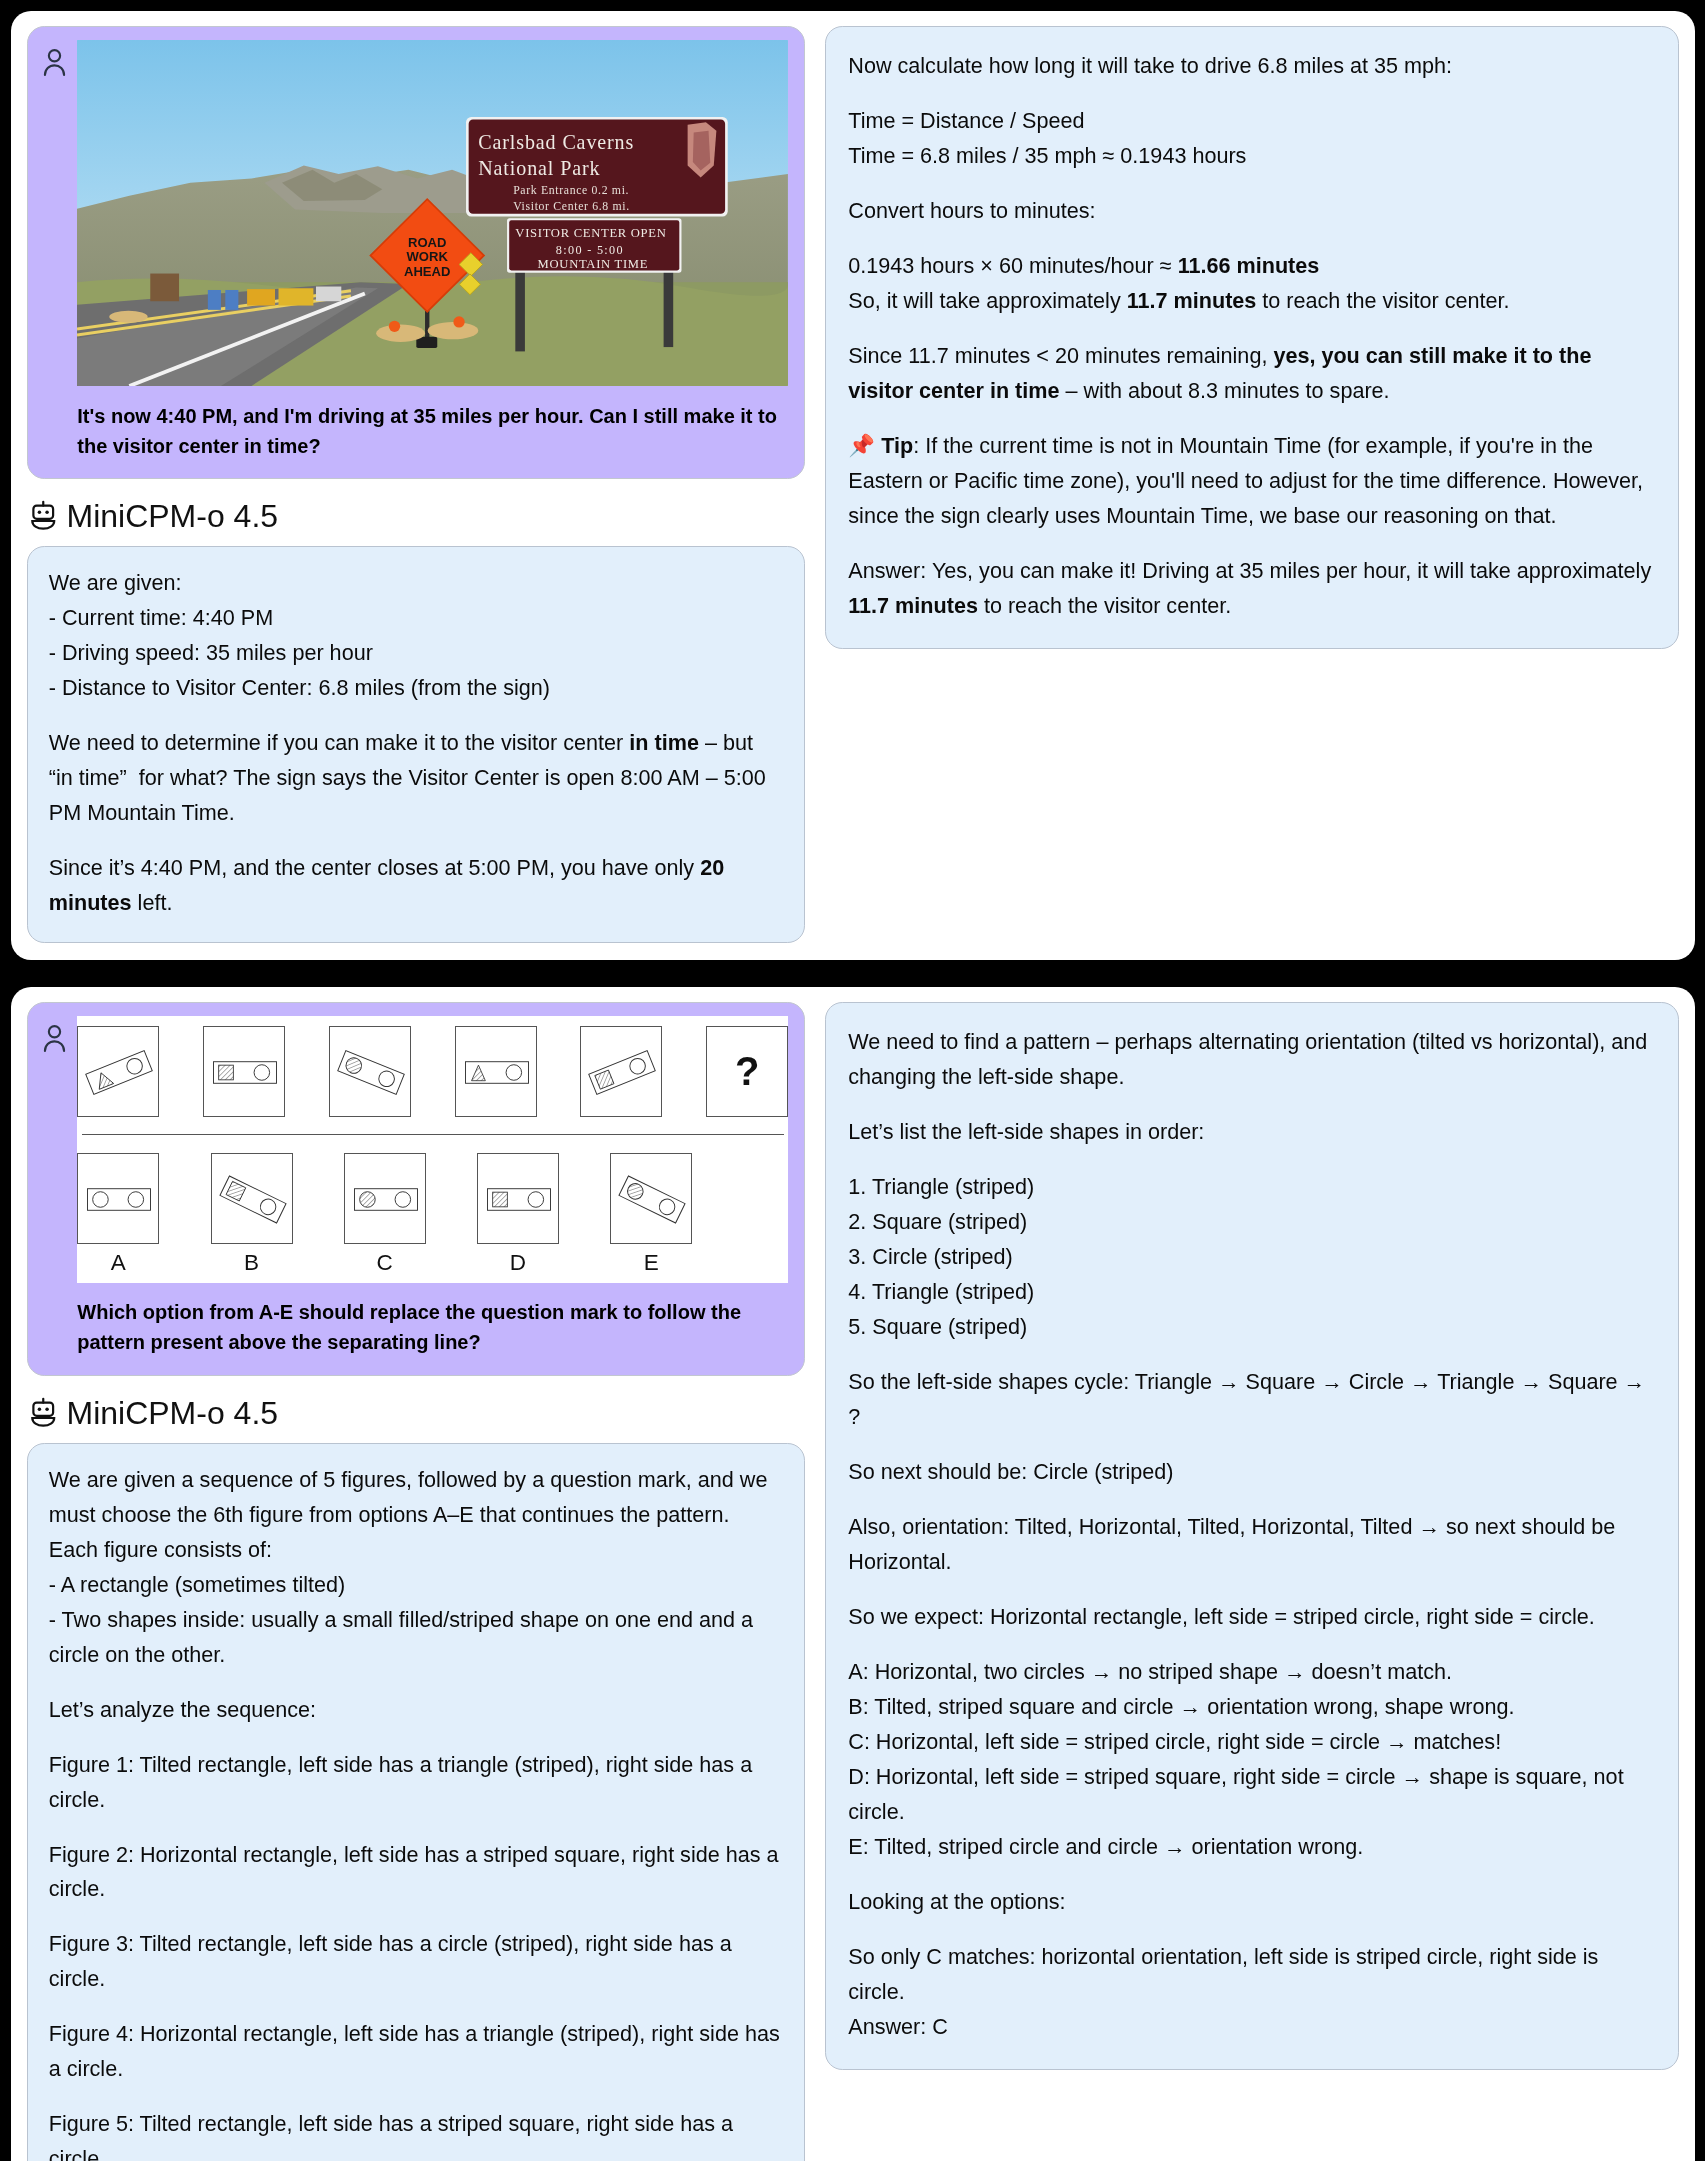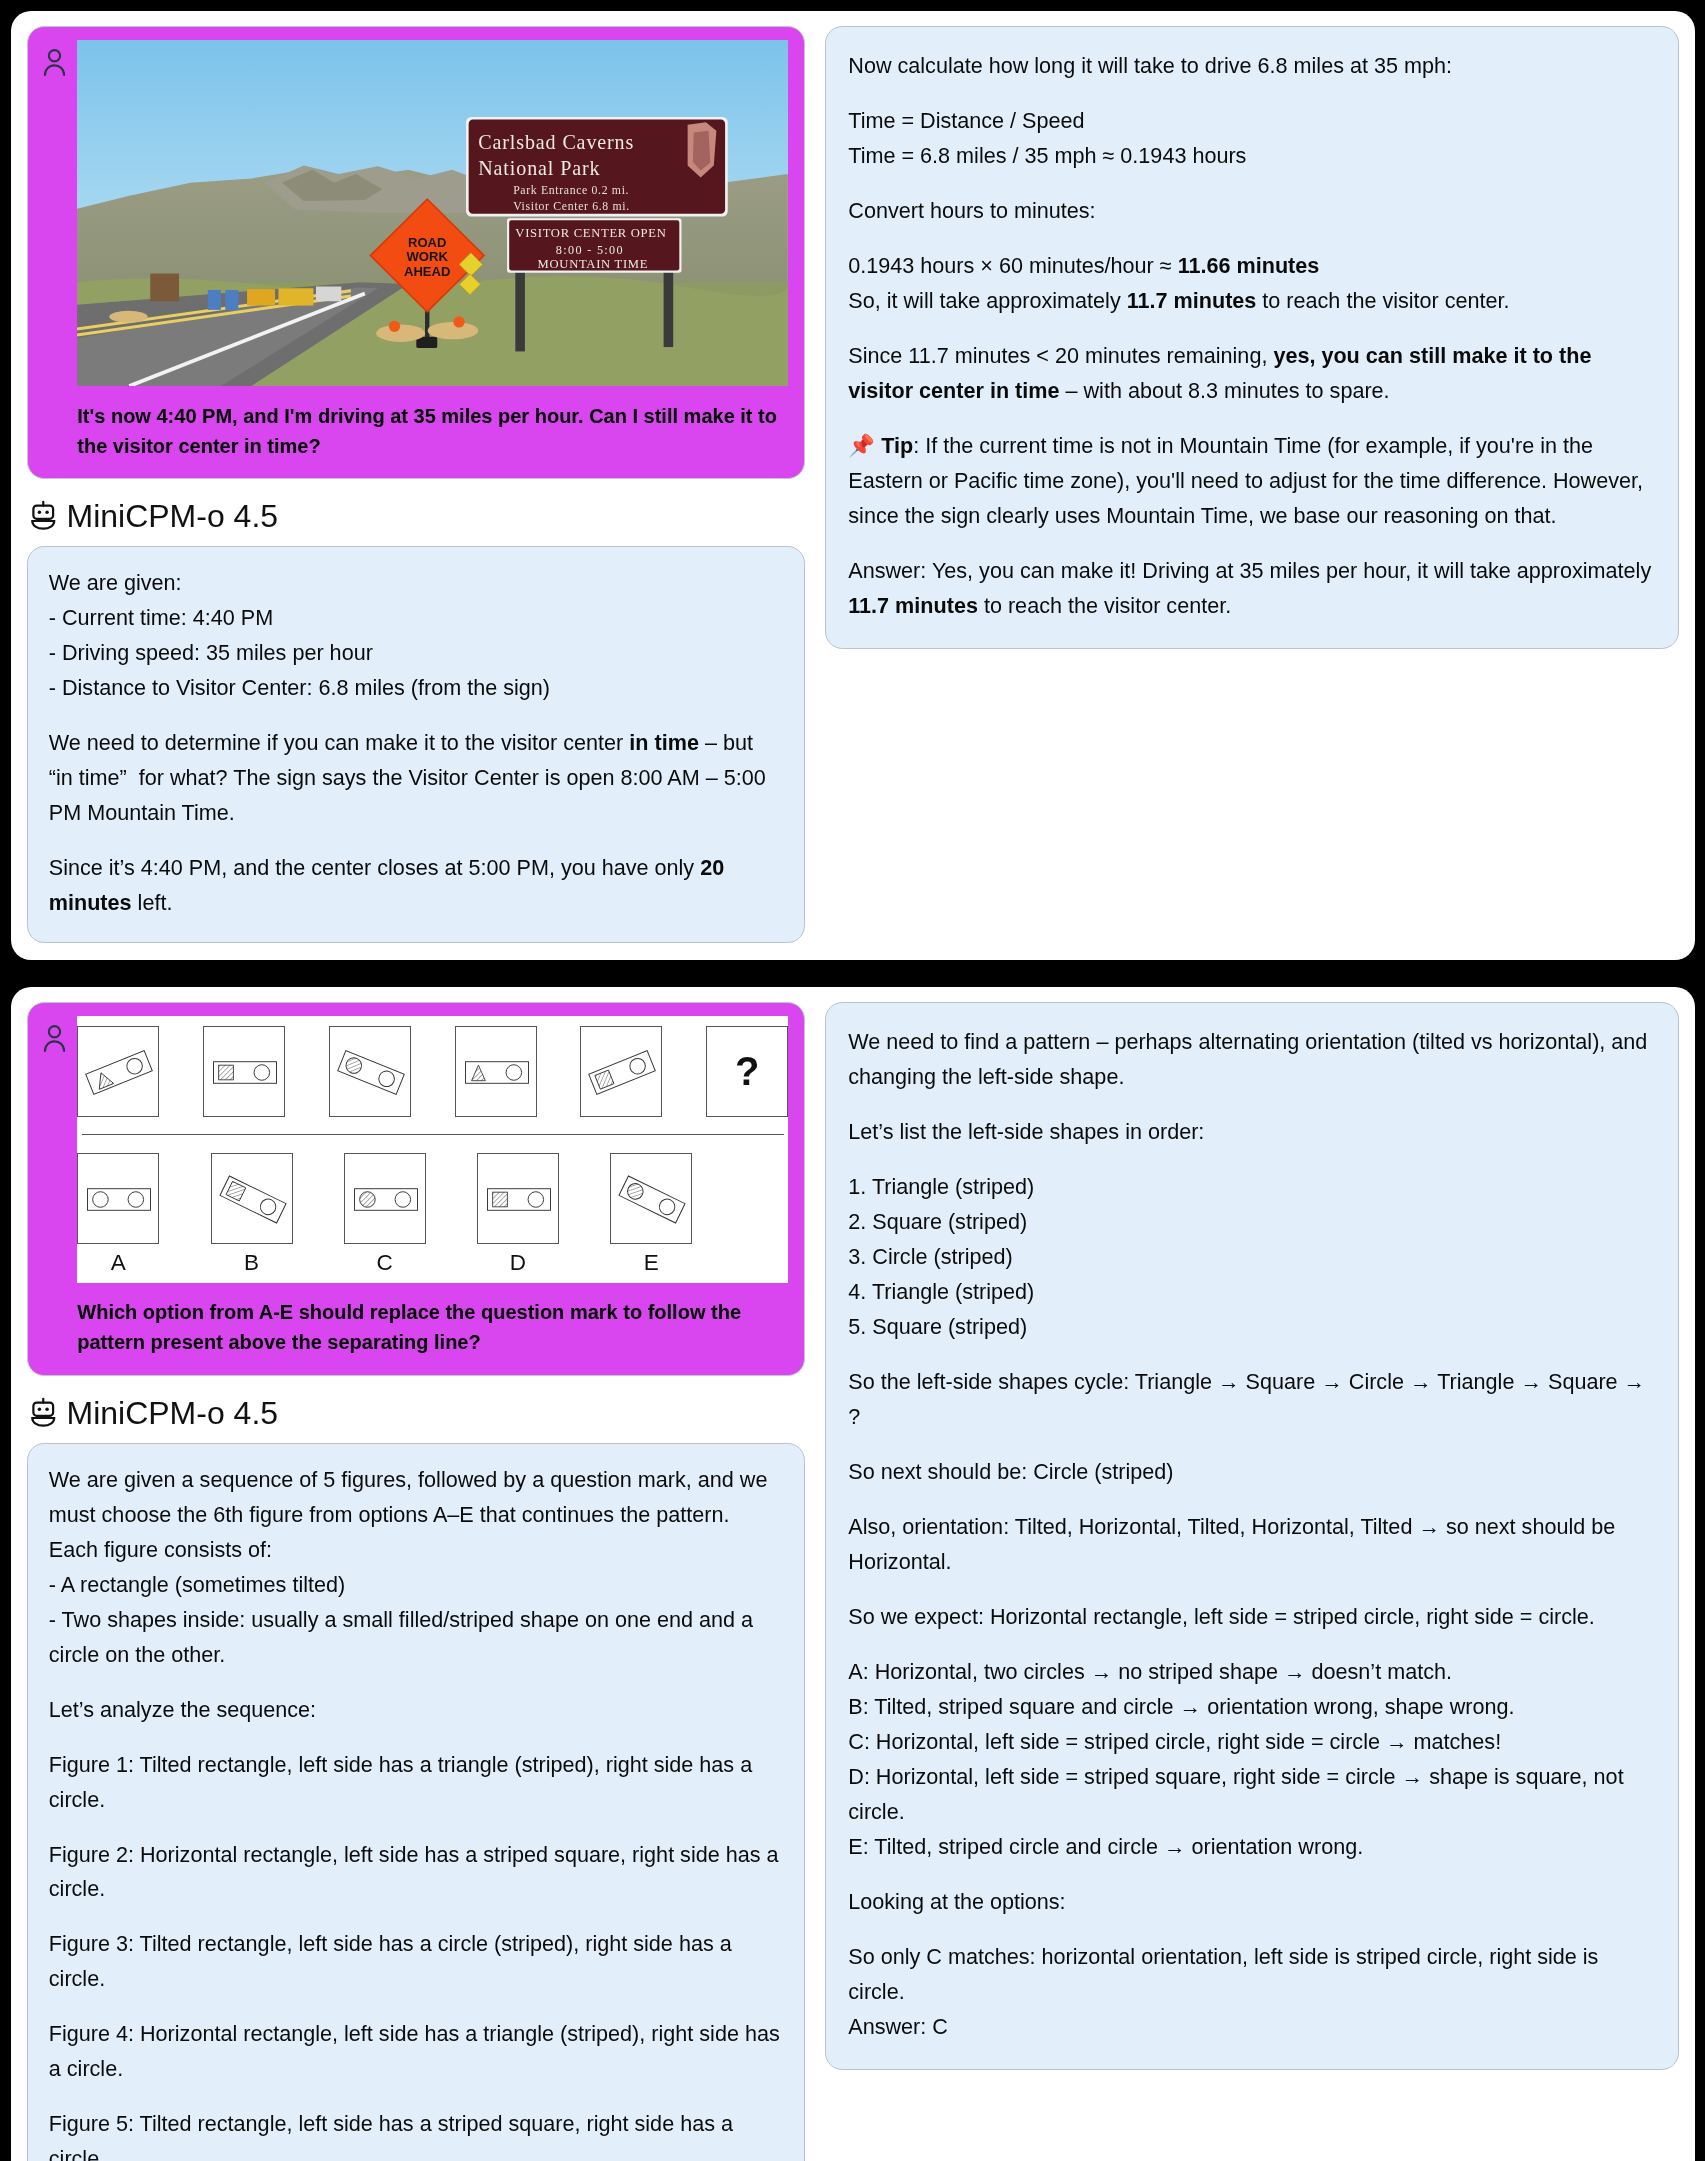--- a/index.html
+++ b/index.html
@@ -22,21 +22,21 @@
     align-items: flex-start;
   }
   .card.first { margin-top: 11.2px; }
   .gap { height: 27px; background: #000; }
 
   .col-left { width: 778px; flex: 0 0 778px; display: flex; flex-direction: column; }
   .col-right { flex: 1 1 auto; display: flex; flex-direction: column; justify-content: center; }
 
   
   .user-panel {
-    background: #d946ef;
+    background: #c4b5fd;
     border: 1.3px solid #c2c7d0;
     border-radius: 17.3px;
     padding: 13px 15.6px 17.3px 13px;
     display: flex;
     gap: 9.5px;
     align-items: flex-start;
   }
   .user-icon { flex: 0 0 auto; margin-top: 6px; }
   .user-body { flex: 1 1 auto; display: flex; flex-direction: column; }
 

